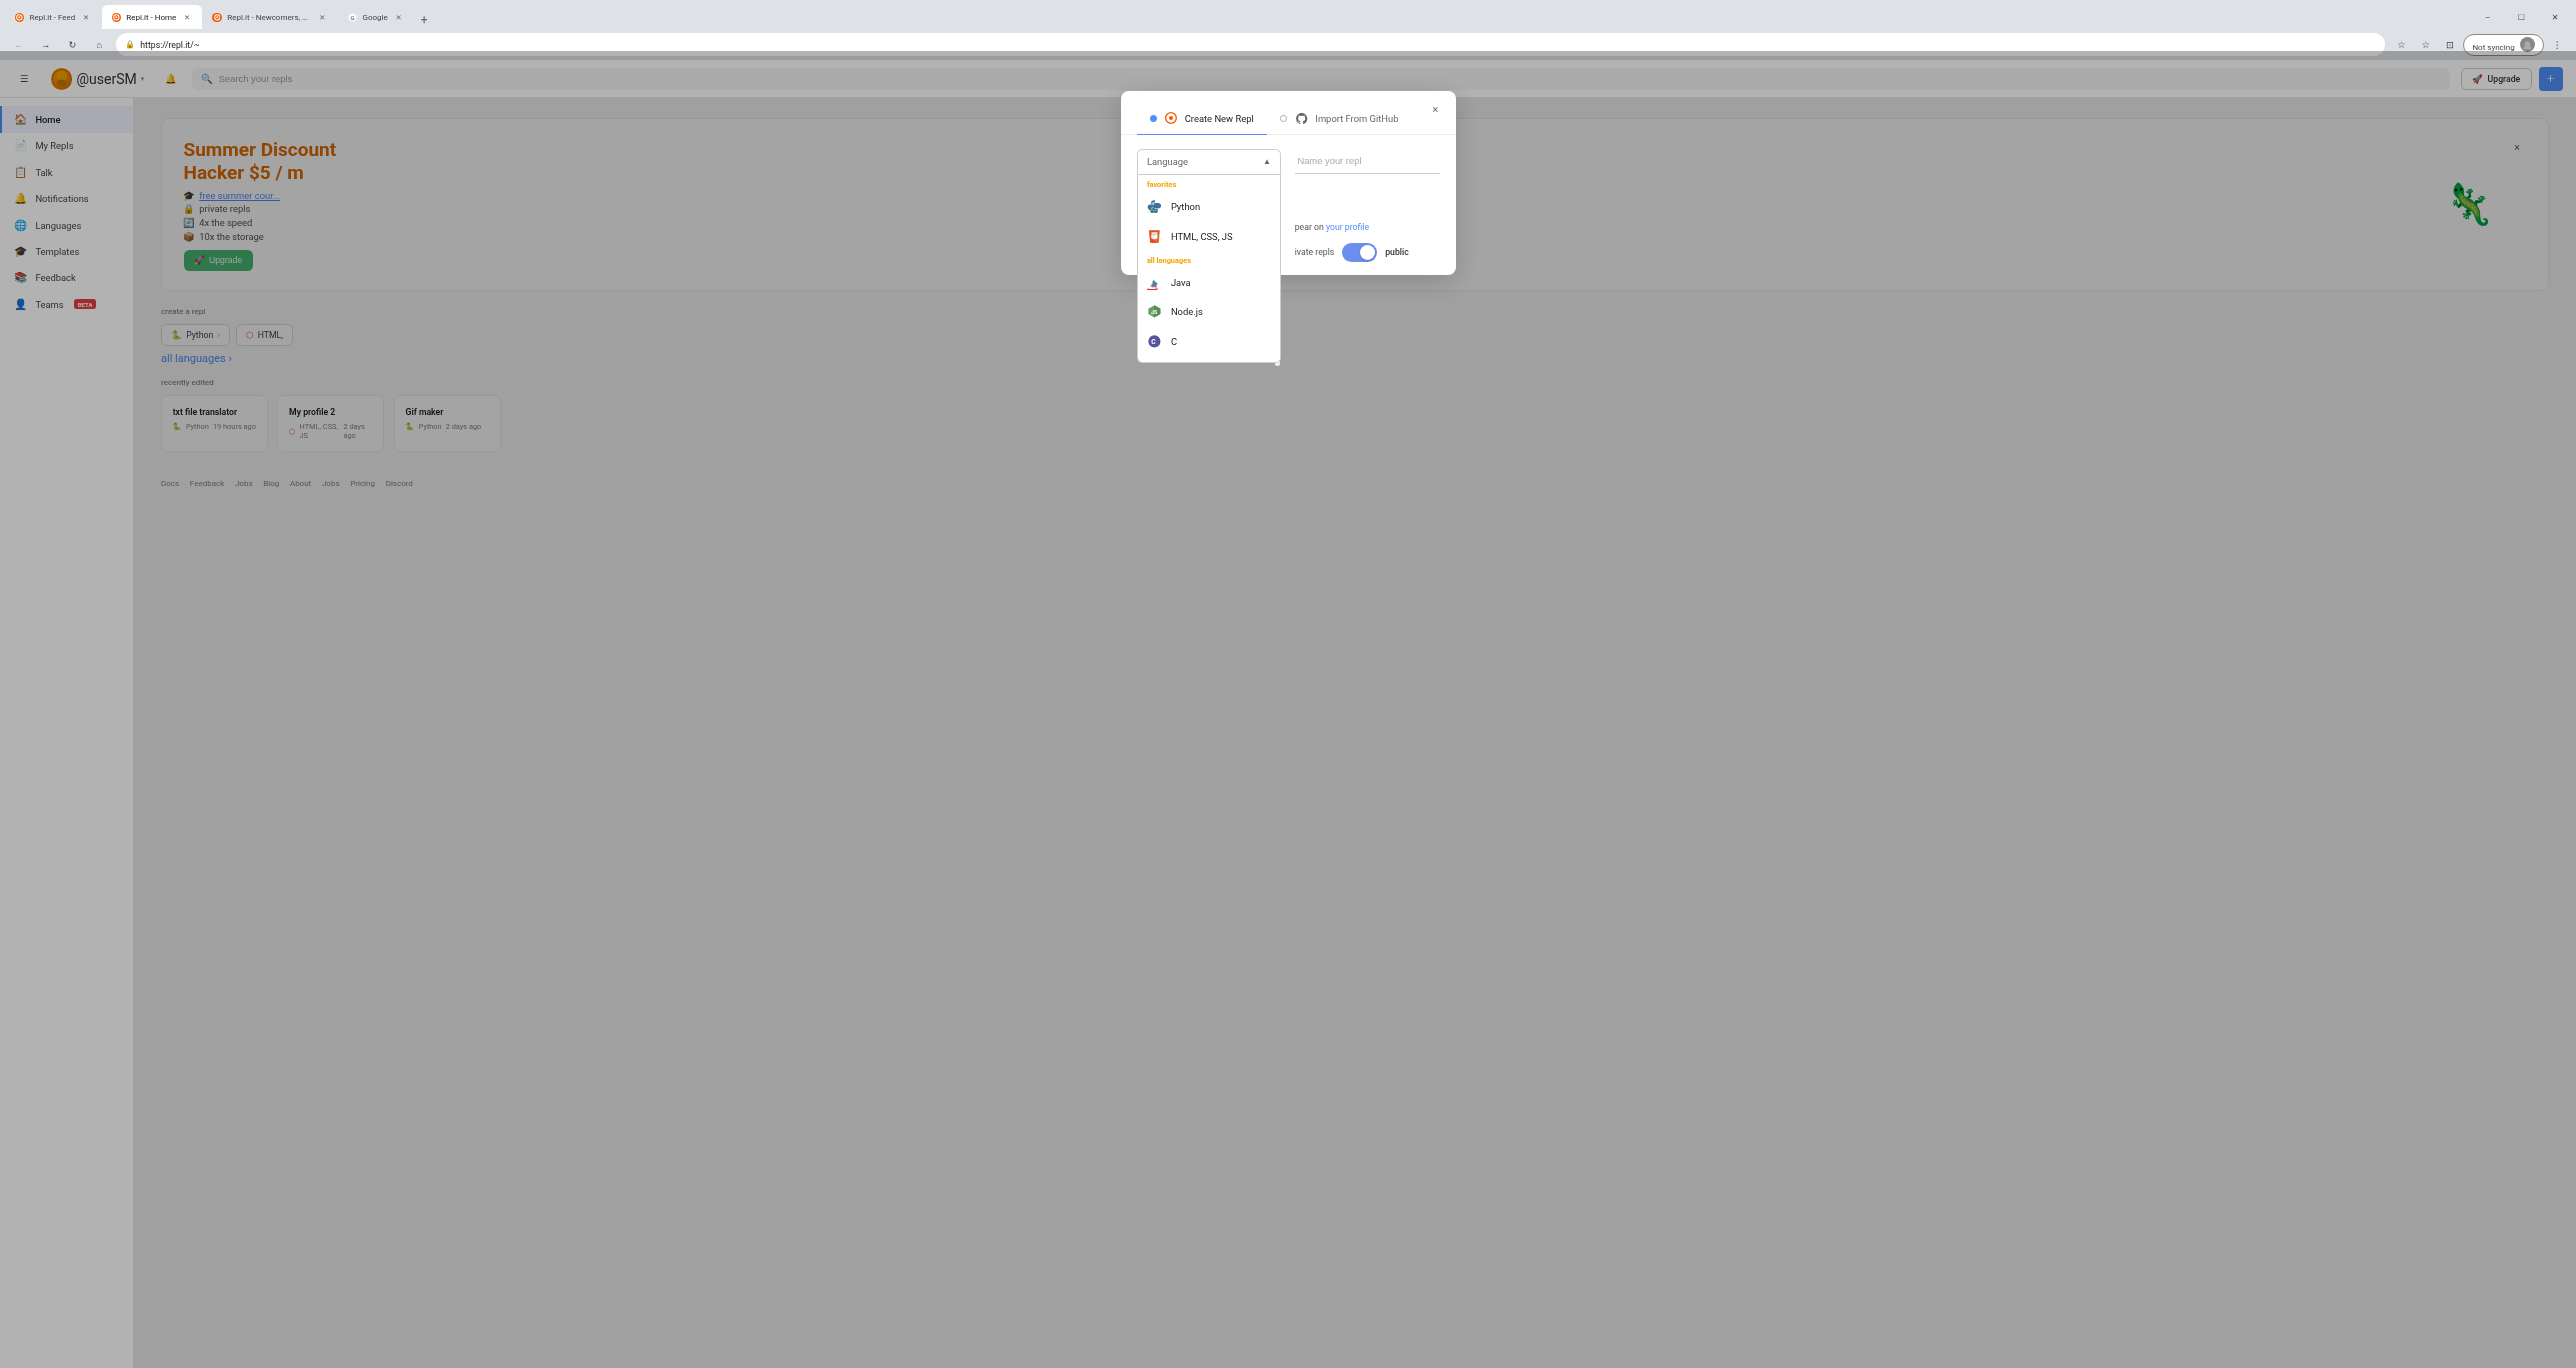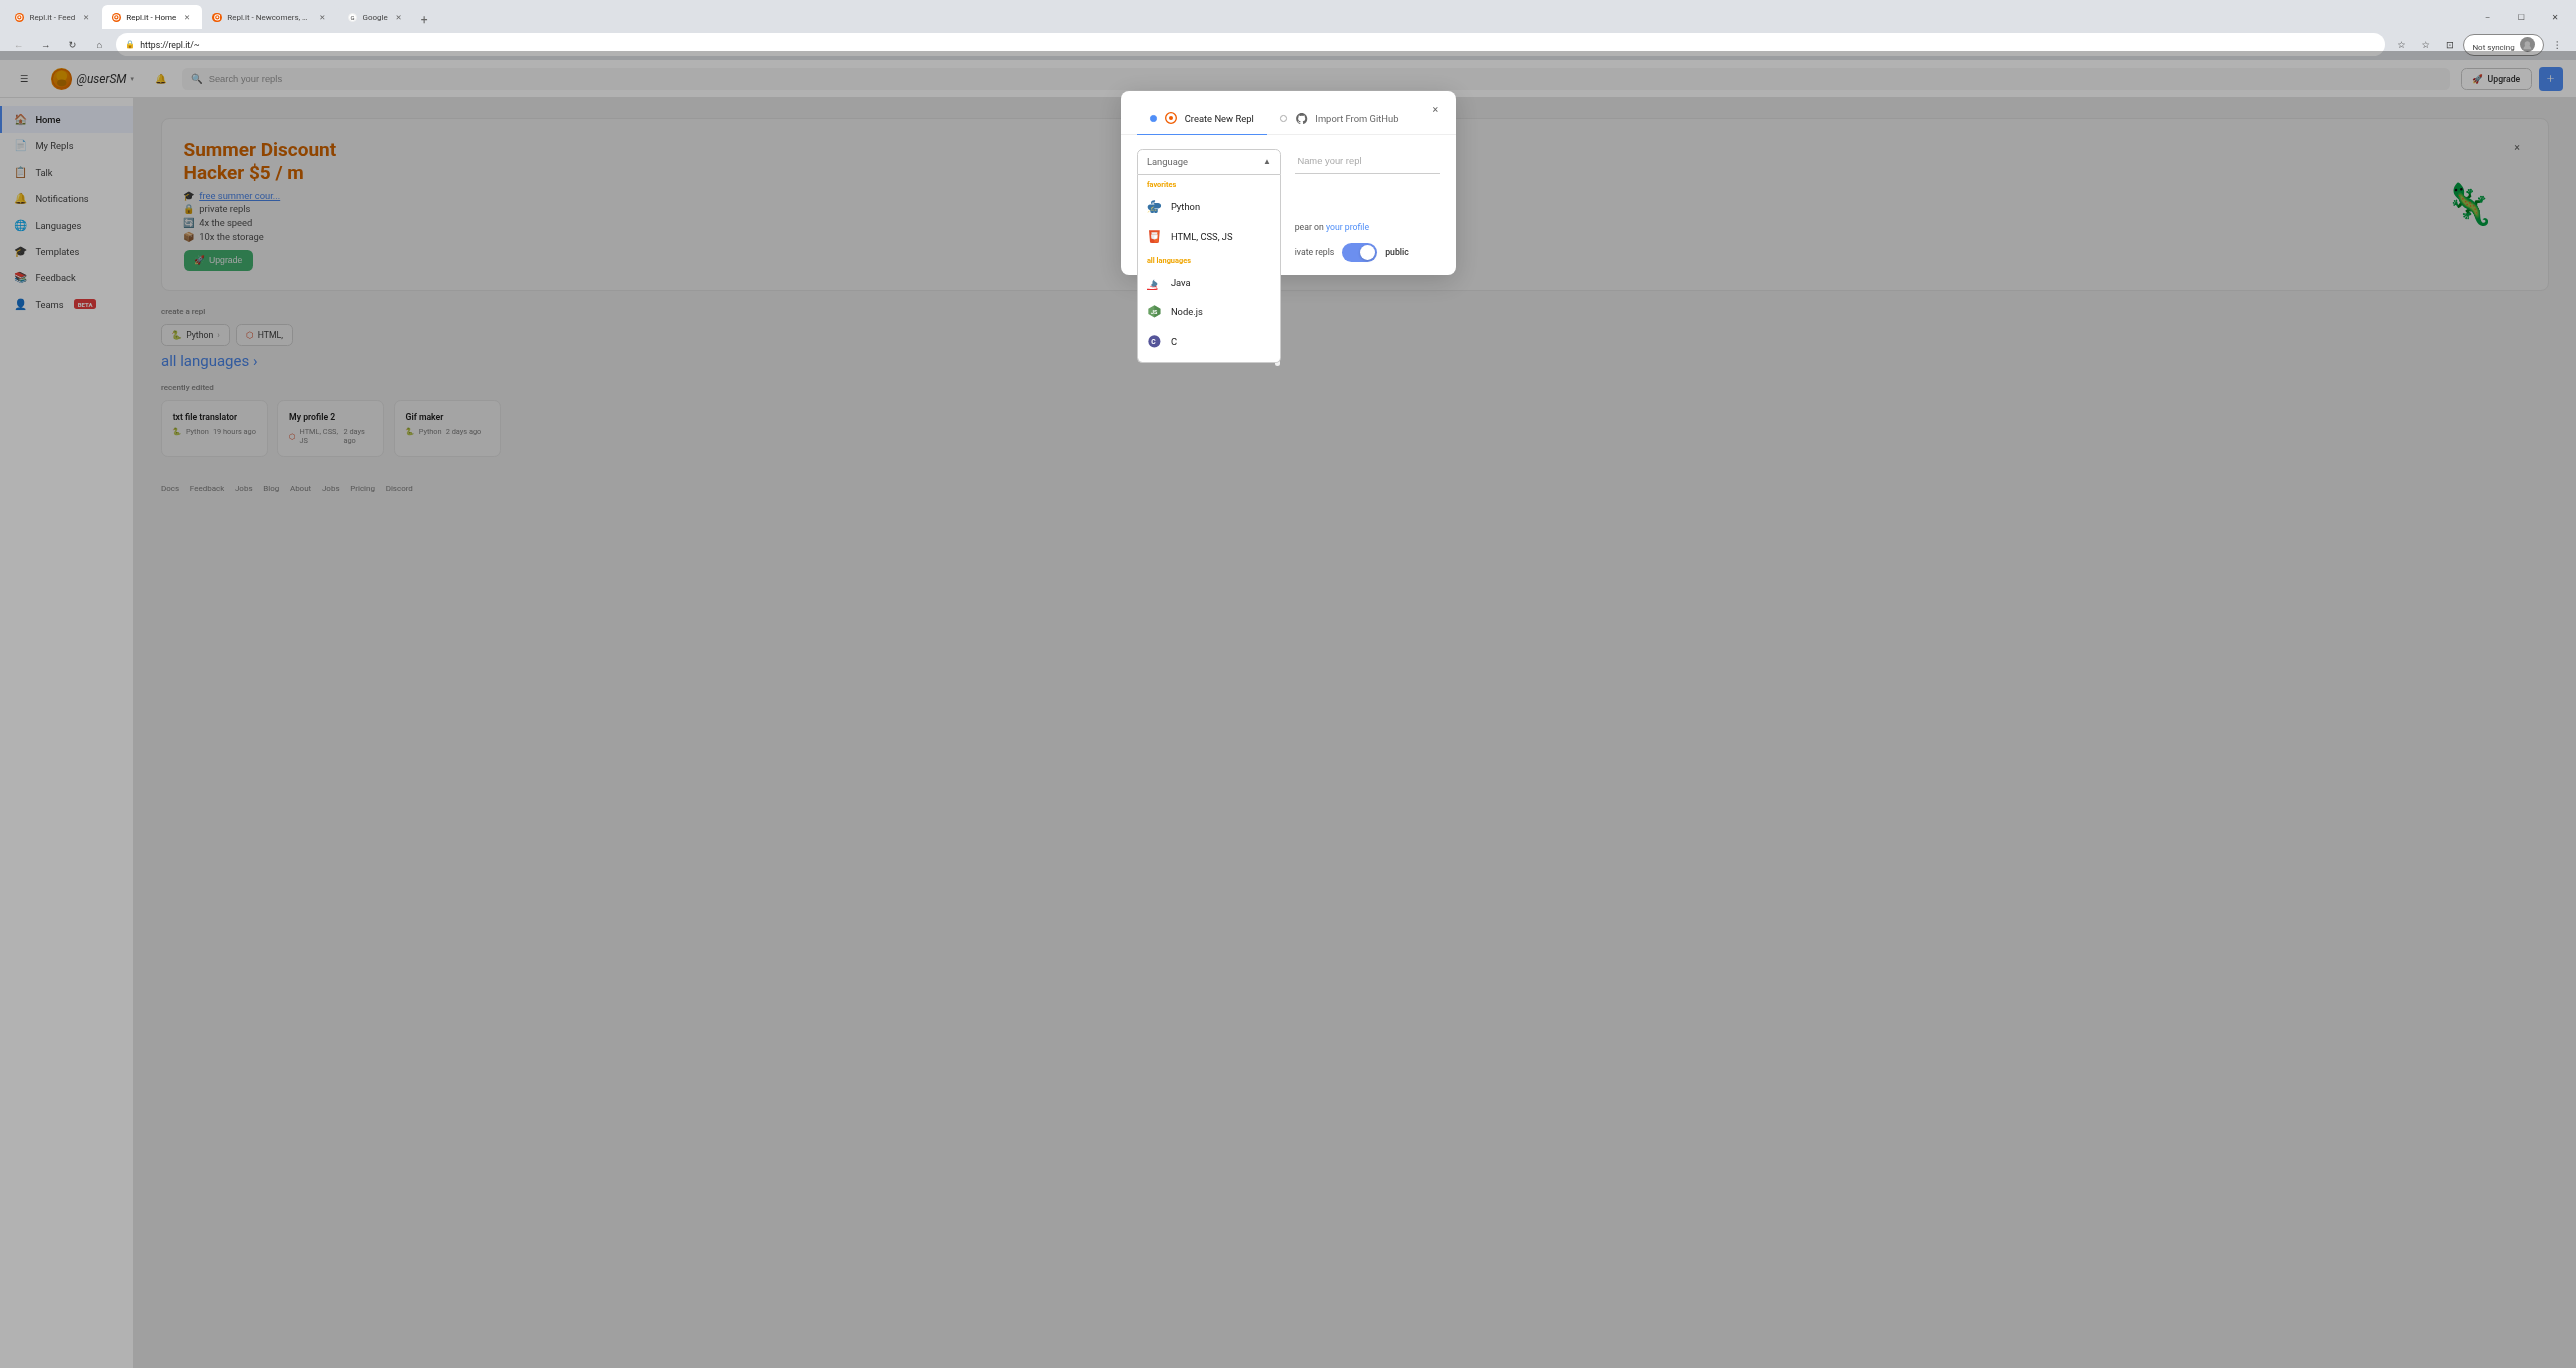--- a/index.html
+++ b/index.html
@@ -28,21 +28,21 @@
     .sync-btn { display: flex; align-items: flex-end; gap: 5.4px; border: 1px solid #888; border-radius: 13.4px; padding: 2.7px 8px; background: #fff; cursor: pointer; font-size: 8px; color: #444; }
     .sync-avatar { width: 14.8px; height: 14.8px; border-radius: 50%; background: #888; overflow: hidden; display: flex; align-items: center; justify-content: center; }
     .menu-btn { width: 21.5px; height: 21.5px; border-radius: 50%; display: flex; align-items: center; justify-content: center; color: #444; cursor: pointer; }
 
     
     .app { display: flex; flex-direction: column; height: calc(100vh - 51px); background: #fff; }
     .app-header { display: flex; align-items: center; padding: 0 13.4px; height: 38px; border-bottom: 0.7px solid #e5e5e5; background: #fff; gap: 10.7px; }
     .hamburger-btn { width: 21.5px; height: 21.5px; display: flex; align-items: center; justify-content: center; cursor: pointer; color: #444; }
     .user-avatar-btn { display: flex; align-items: center; gap: 4px; cursor: pointer; padding: 2.7px 5.4px; border-radius: 4px; }
     .user-avatar { width: 21.5px; height: 21.5px; border-radius: 50%; background: linear-gradient(135deg, #f0a500, #e06c00); display: flex; align-items: center; justify-content: center; color: white; font-size: 8px; font-weight: bold; overflow: hidden; }
-    .user-name { font-size: 12px; color: #333; font-style: italic; }
+    .user-name { font-size: 14px; color: #333; }
     .notification-btn { width: 21.5px; height: 21.5px; display: flex; align-items: center; justify-content: center; cursor: pointer; color: #555; }
     .search-bar { flex: 1; display: flex; align-items: center; background: #f5f5f5; border-radius: 5.4px; padding: 5.4px 9.4px; gap: 5.4px; }
     .search-bar input { border: none; background: transparent; outline: none; width: 100%; font-size: 9.4px; color: #333; }
     .search-bar input::placeholder { color: #999; }
     .header-actions { display: flex; align-items: center; gap: 6.7px; margin-left: auto; }
     .upgrade-btn { display: flex; align-items: center; gap: 4px; padding: 5.4px 10.7px; border: 1px solid #ccc; border-radius: 5.4px; background: #fff; cursor: pointer; font-size: 8.7px; color: #333; font-weight: 500; }
     .create-btn { width: 24px; height: 24px; background: #4f8ef7; border-radius: 4px; display: flex; align-items: center; justify-content: center; color: white; font-size: 13.4px; cursor: pointer; font-weight: 300; }
 
     .app-body { display: flex; flex: 1; overflow: hidden; }
 
@@ -100,21 +100,21 @@
     .promo-content h2 { font-size: 19px; font-weight: 700; color: #e06c00; margin-bottom: 2.7px; }
     .promo-list { list-style: none; margin: 5.4px 0; }
     .promo-list li { font-size: 9.4px; color: #555; margin-bottom: 2.7px; }
     .promo-emoji { font-size: 9.4px; margin-right: 4px; }
     .promo-actions { display: flex; gap: 6.7px; margin-top: 8px; }
     .upgrade-green-btn { background: #48bb78; color: white; padding: 5.4px 10.7px; border-radius: 5.4px; font-size: 8.7px; font-weight: 500; cursor: pointer; border: none; display: flex; align-items: center; gap: 4px; }
 
     .section-label { font-size: 8px; color: #888; font-weight: 500; margin-bottom: 8px; text-transform: lowercase; }
     .repl-buttons { display: flex; gap: 5.4px; flex-wrap: wrap; margin-bottom: 5.4px; }
     .repl-btn { display: flex; align-items: center; gap: 4px; padding: 5.4px 9.4px; border: 1px solid #ddd; border-radius: 5.4px; cursor: pointer; font-size: 8.7px; color: #444; background: #fff; }
-    .all-lang-link { color: #4f8ef7; font-size: 15px; cursor: pointer; }
+    .all-lang-link { color: #4f8ef7; font-size: 11px; cursor: pointer; }
 
     .recently-edited-section { margin-top: 13.4px; }
     .recent-cards { display: flex; gap: 9.4px; margin-top: 8px; }
     .recent-card { background: #fff; border: 0.7px solid #eee; border-radius: 6.7px; padding: 10.7px; width: 107px; cursor: pointer; }
     .recent-card h4 { font-size: 8.7px; font-weight: 600; color: #222; margin-bottom: 5.4px; }
     .recent-card-meta { display: flex; align-items: center; gap: 4px; font-size: 7.4px; color: #888; }
     .html-icon { color: #e34c26; }
   </style>
 </head>
 <body>

